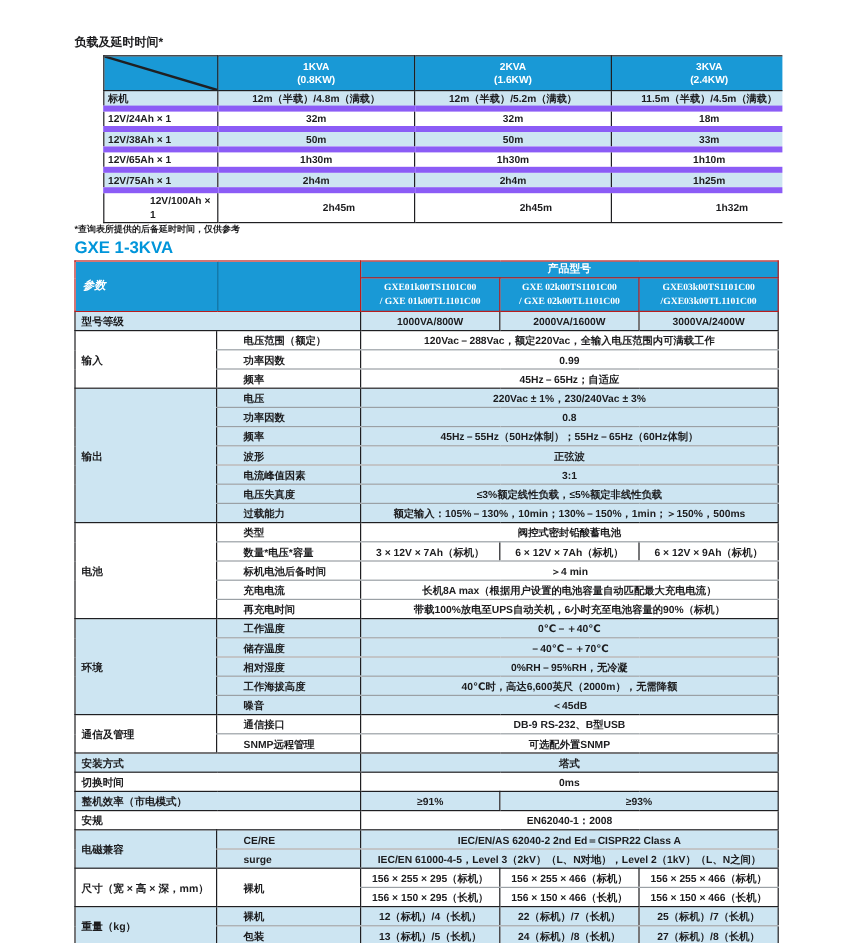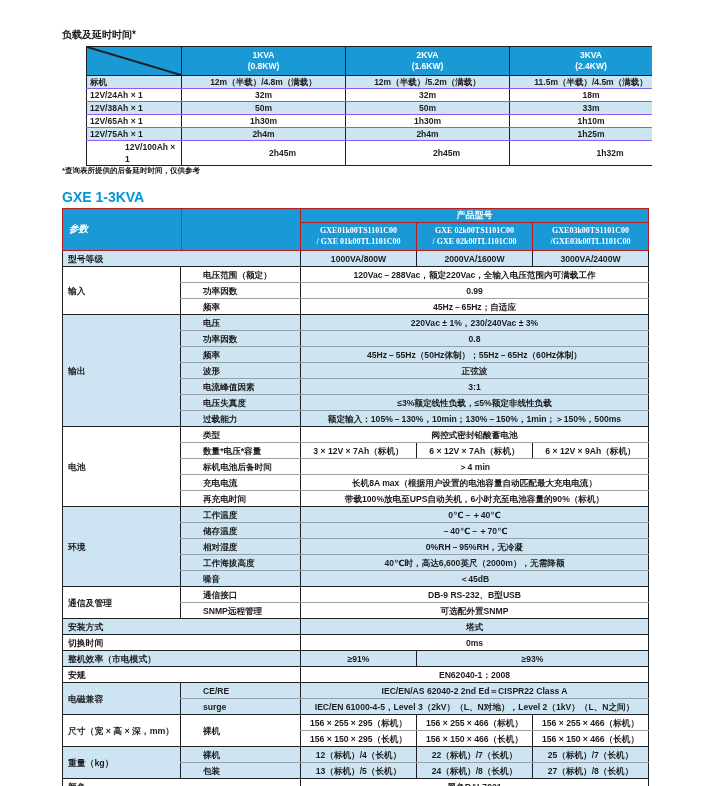--- a/index.html
+++ b/index.html
@@ -24,30 +24,30 @@
     font-size:8.5px; font-weight:700; line-height:1.25;
     height:28px; text-align:center; padding:0;
     border:1px solid #1f1f22;
   }
   #load-table th.diag { padding:0; }
   #load-table th.diag svg { display:block; width:100%; height:28px; }
   #load-table td {
     height:12px; padding:0; font-size:8.5px; font-weight:700;
     text-align:center; line-height:12px; overflow:hidden;
     border-left:1px solid #1f1f22;
-    border-bottom:1px solid #8b5cf6;
+    border-bottom:5px solid #8b5cf6;
   }
   #load-table td.rlabel { text-align:left; padding-left:3px; }
   #load-table tr.shaded td { background:var(--rowblue,#cde5f2); }
   #load-table td.gend { border-bottom:1.5px solid #1f1f22;padding-left:38px; }
 
   .footnote { margin-top:0; font-size:7.5px; font-weight:700; color:#1c1c1e; }
 
   
-  .gxe-title { margin-top:13px; font-size:14px; font-weight:700; color:var(--titleblue,#0095da); }
+  .gxe-title { margin-top:2px; font-size:14px; font-weight:700; color:var(--titleblue,#0095da); }
   #spec-table { margin-top:3px; border:1px solid #1f1f22; }
   #spec-table th {
     background:var(--blue,#1999d6); color:#ffffff;
     font-weight:700; padding:0; border:1px solid #b91c1c;
   }
   #spec-table th.param { text-align:left; padding-left:6px; font-size:9.5px; position:relative;font-style:italic; }
   #spec-table th.param .pdiv { position:absolute; left:118px; top:0; bottom:0; width:1px; background:rgba(10,40,60,.35); }
   #spec-table th.product { height:13px; font-size:9px; text-align:center; }
   #spec-table th.model { height:27px; font-size:8px; line-height:1.3; text-align:center;font-family:Liberation Serif, serif; }
   #spec-table td {

